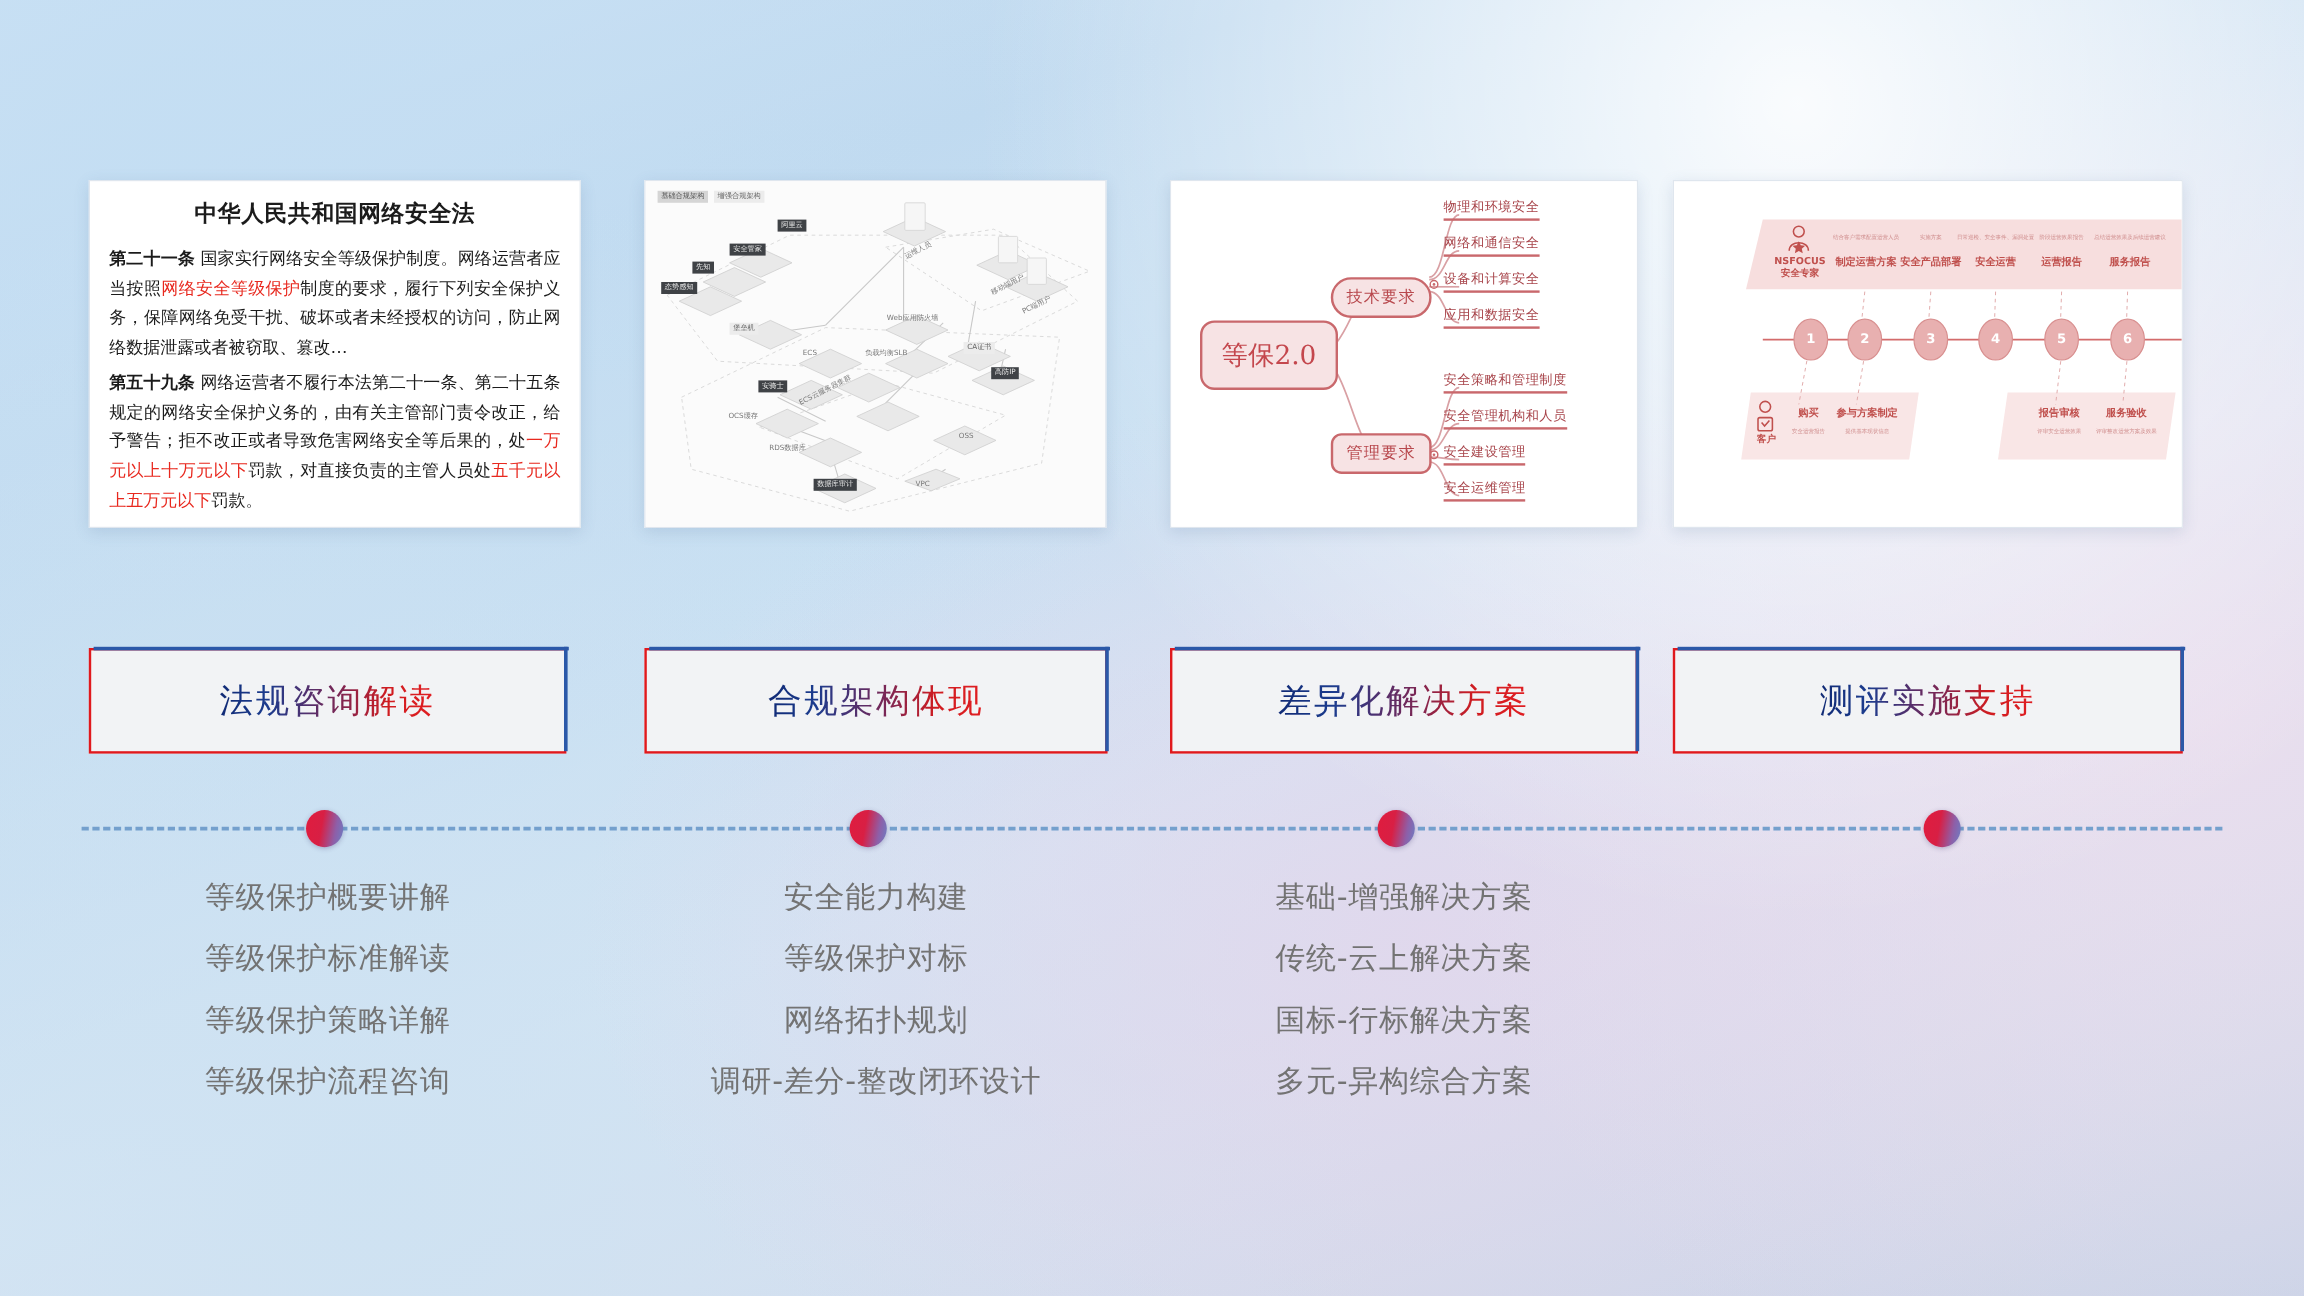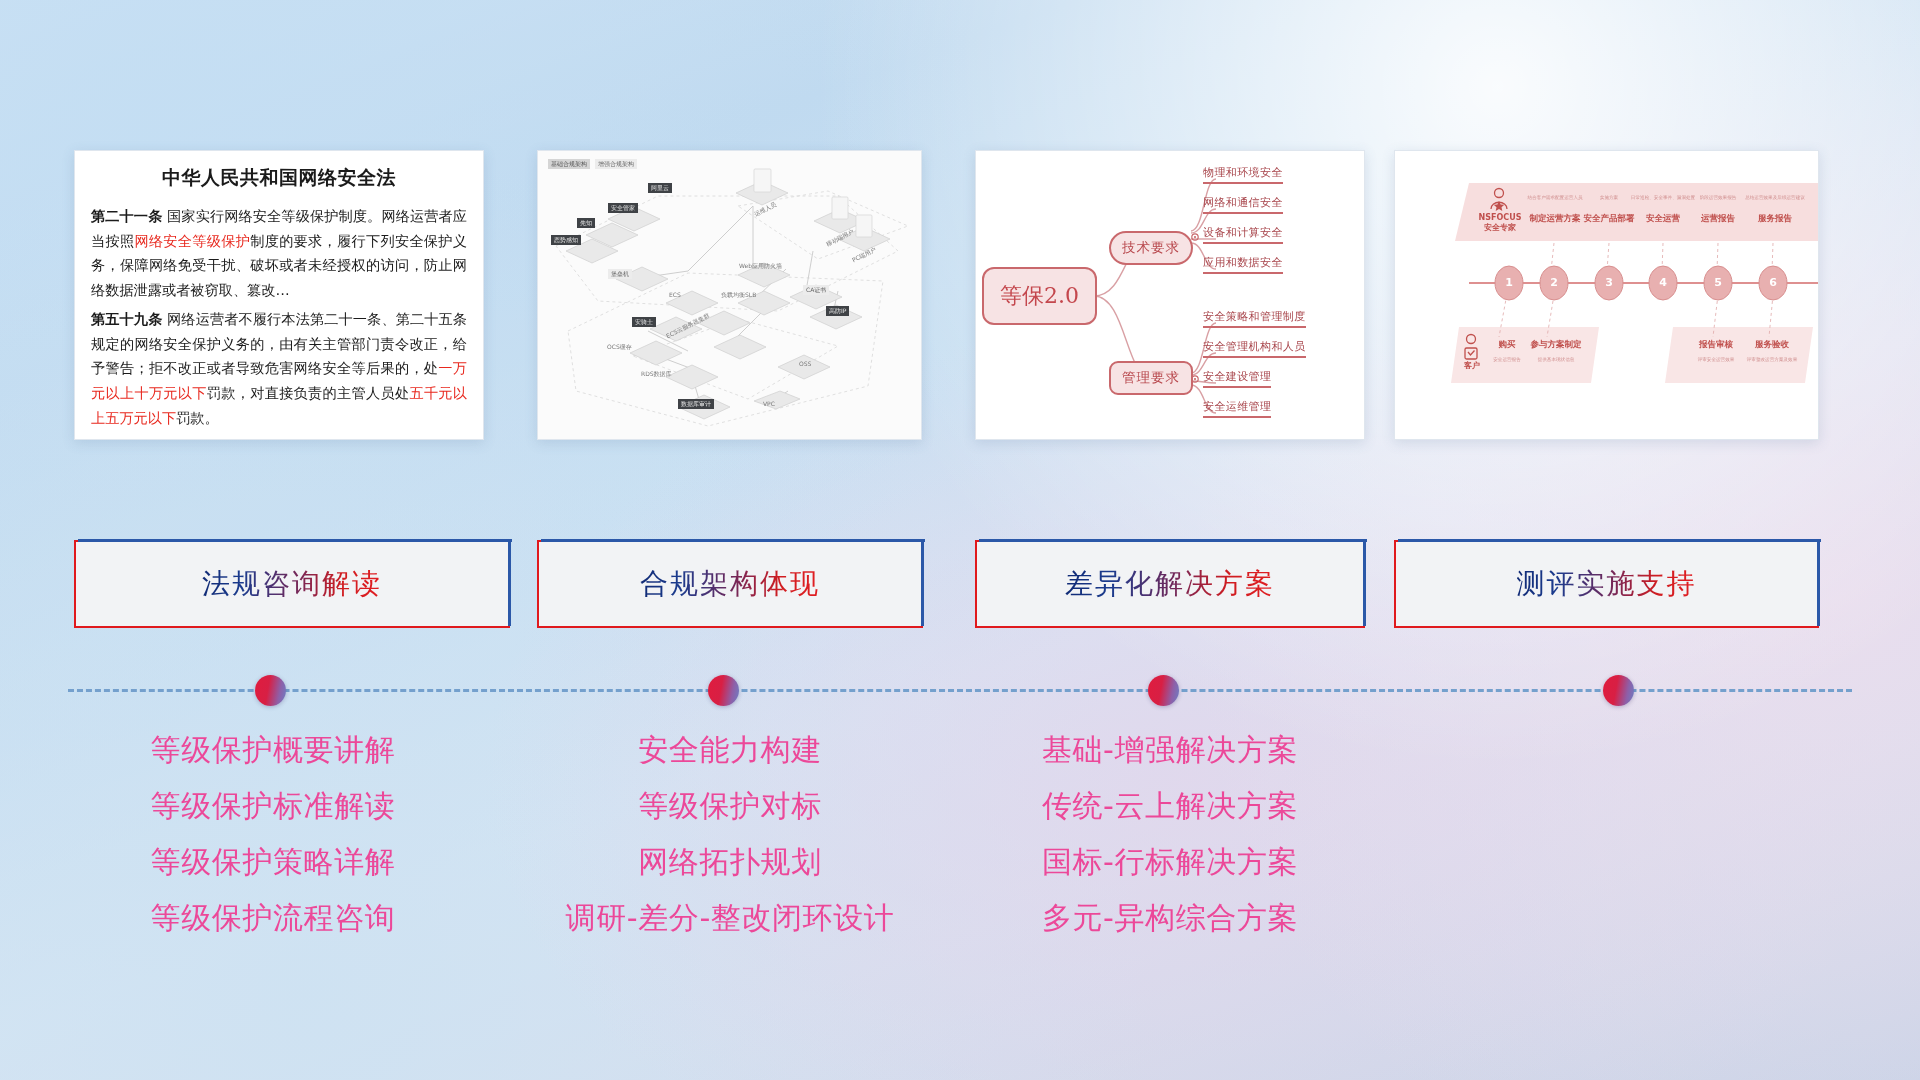--- a/index.html
+++ b/index.html
@@ -142,21 +142,21 @@
     width: calc(100% + 2px); height: 3px;
     background: #2b58a8;
   }
   .title-box::before {
     content: "";
     position: absolute;
     right: -3px; top: -3px;
     width: 3px; height: calc(100% + 3px);
     background: #2b58a8;
   }
-  .title-box.t1 { left: 74px;   width: 436px; }
+  .title-box.t1 { left: 74px;   width: 398px; }
   .title-box.t2 { left: 537px;  width: 386px; }
   .title-box.t3 { left: 975px;  width: 390px; }
   .title-box.t4 { left: 1394px; width: 425px; }
   .title-text {
     font-size: 28px;
     font-weight: 500;
     letter-spacing: 2px;
     background-image: linear-gradient(90deg, #102a75 0%, #1c3c8e 22%, #7b2654 55%, #d01c20 78%, #e11e22 100%);
     -webkit-background-clip: text;
     background-clip: text;
@@ -184,22 +184,22 @@
   .tl-dot.d3 { left: 1148px; }
   .tl-dot.d4 { left: 1603px; }
 
   
   .cols { position: absolute; left: 0; top: 735px; width: 1920px; height: 230px; }
   .col { position: absolute; top: 0; text-align: center; }
   .col.k1 { left: 74px;   width: 398px; }
   .col.k2 { left: 537px;  width: 386px; }
   .col.k3 { left: 975px;  width: 390px; }
   .col-item {
-    font-size: 30px;
-    color: #ec4899;
+    font-size: 25px;
+    color: #737373;
     line-height: 1;
     margin-bottom: 26px;
     letter-spacing: 0.6px;
   }
 </style>
 </head>
 <body>
 
 <div class="cards">
 
@@ -312,21 +312,21 @@
         <g fill="none" stroke="#c9686c" stroke-width="1.2">
           <circle cx="219" cy="86" r="3.2"></circle>
           <circle cx="219" cy="228" r="3.2"></circle>
         </g>
         <g fill="#c9686c">
             <circle cx="219" cy="86" r="1.1"></circle>
             <circle cx="219" cy="228" r="1.1"></circle>
           </g>
       </svg>
 
-      <div class="mind-root" style="left:6px;top:116px;">等保2.0</div>
+      <div class="mind-root" style="left:24px;top:116px;">等保2.0</div>
 
       <div class="mind-node" style="left:133px;top:80px;border-radius:17px;">技术要求</div>
       <div class="mind-node" style="left:133px;top:210px;">管理要求</div>
 
       <div class="mind-leaf" style="left:227px;top:14px;font-family:Liberation Serif, serif;">物理和环境安全</div>
       <div class="mind-leaf" style="left:227px;top:44px;">网络和通信安全</div>
       <div class="mind-leaf" style="left:227px;top:74px;">设备和计算安全</div>
       <div class="mind-leaf" style="left:227px;top:104px;">应用和数据安全</div>
 
       <div class="mind-leaf" style="left:227px;top:158px;">安全策略和管理制度</div>

